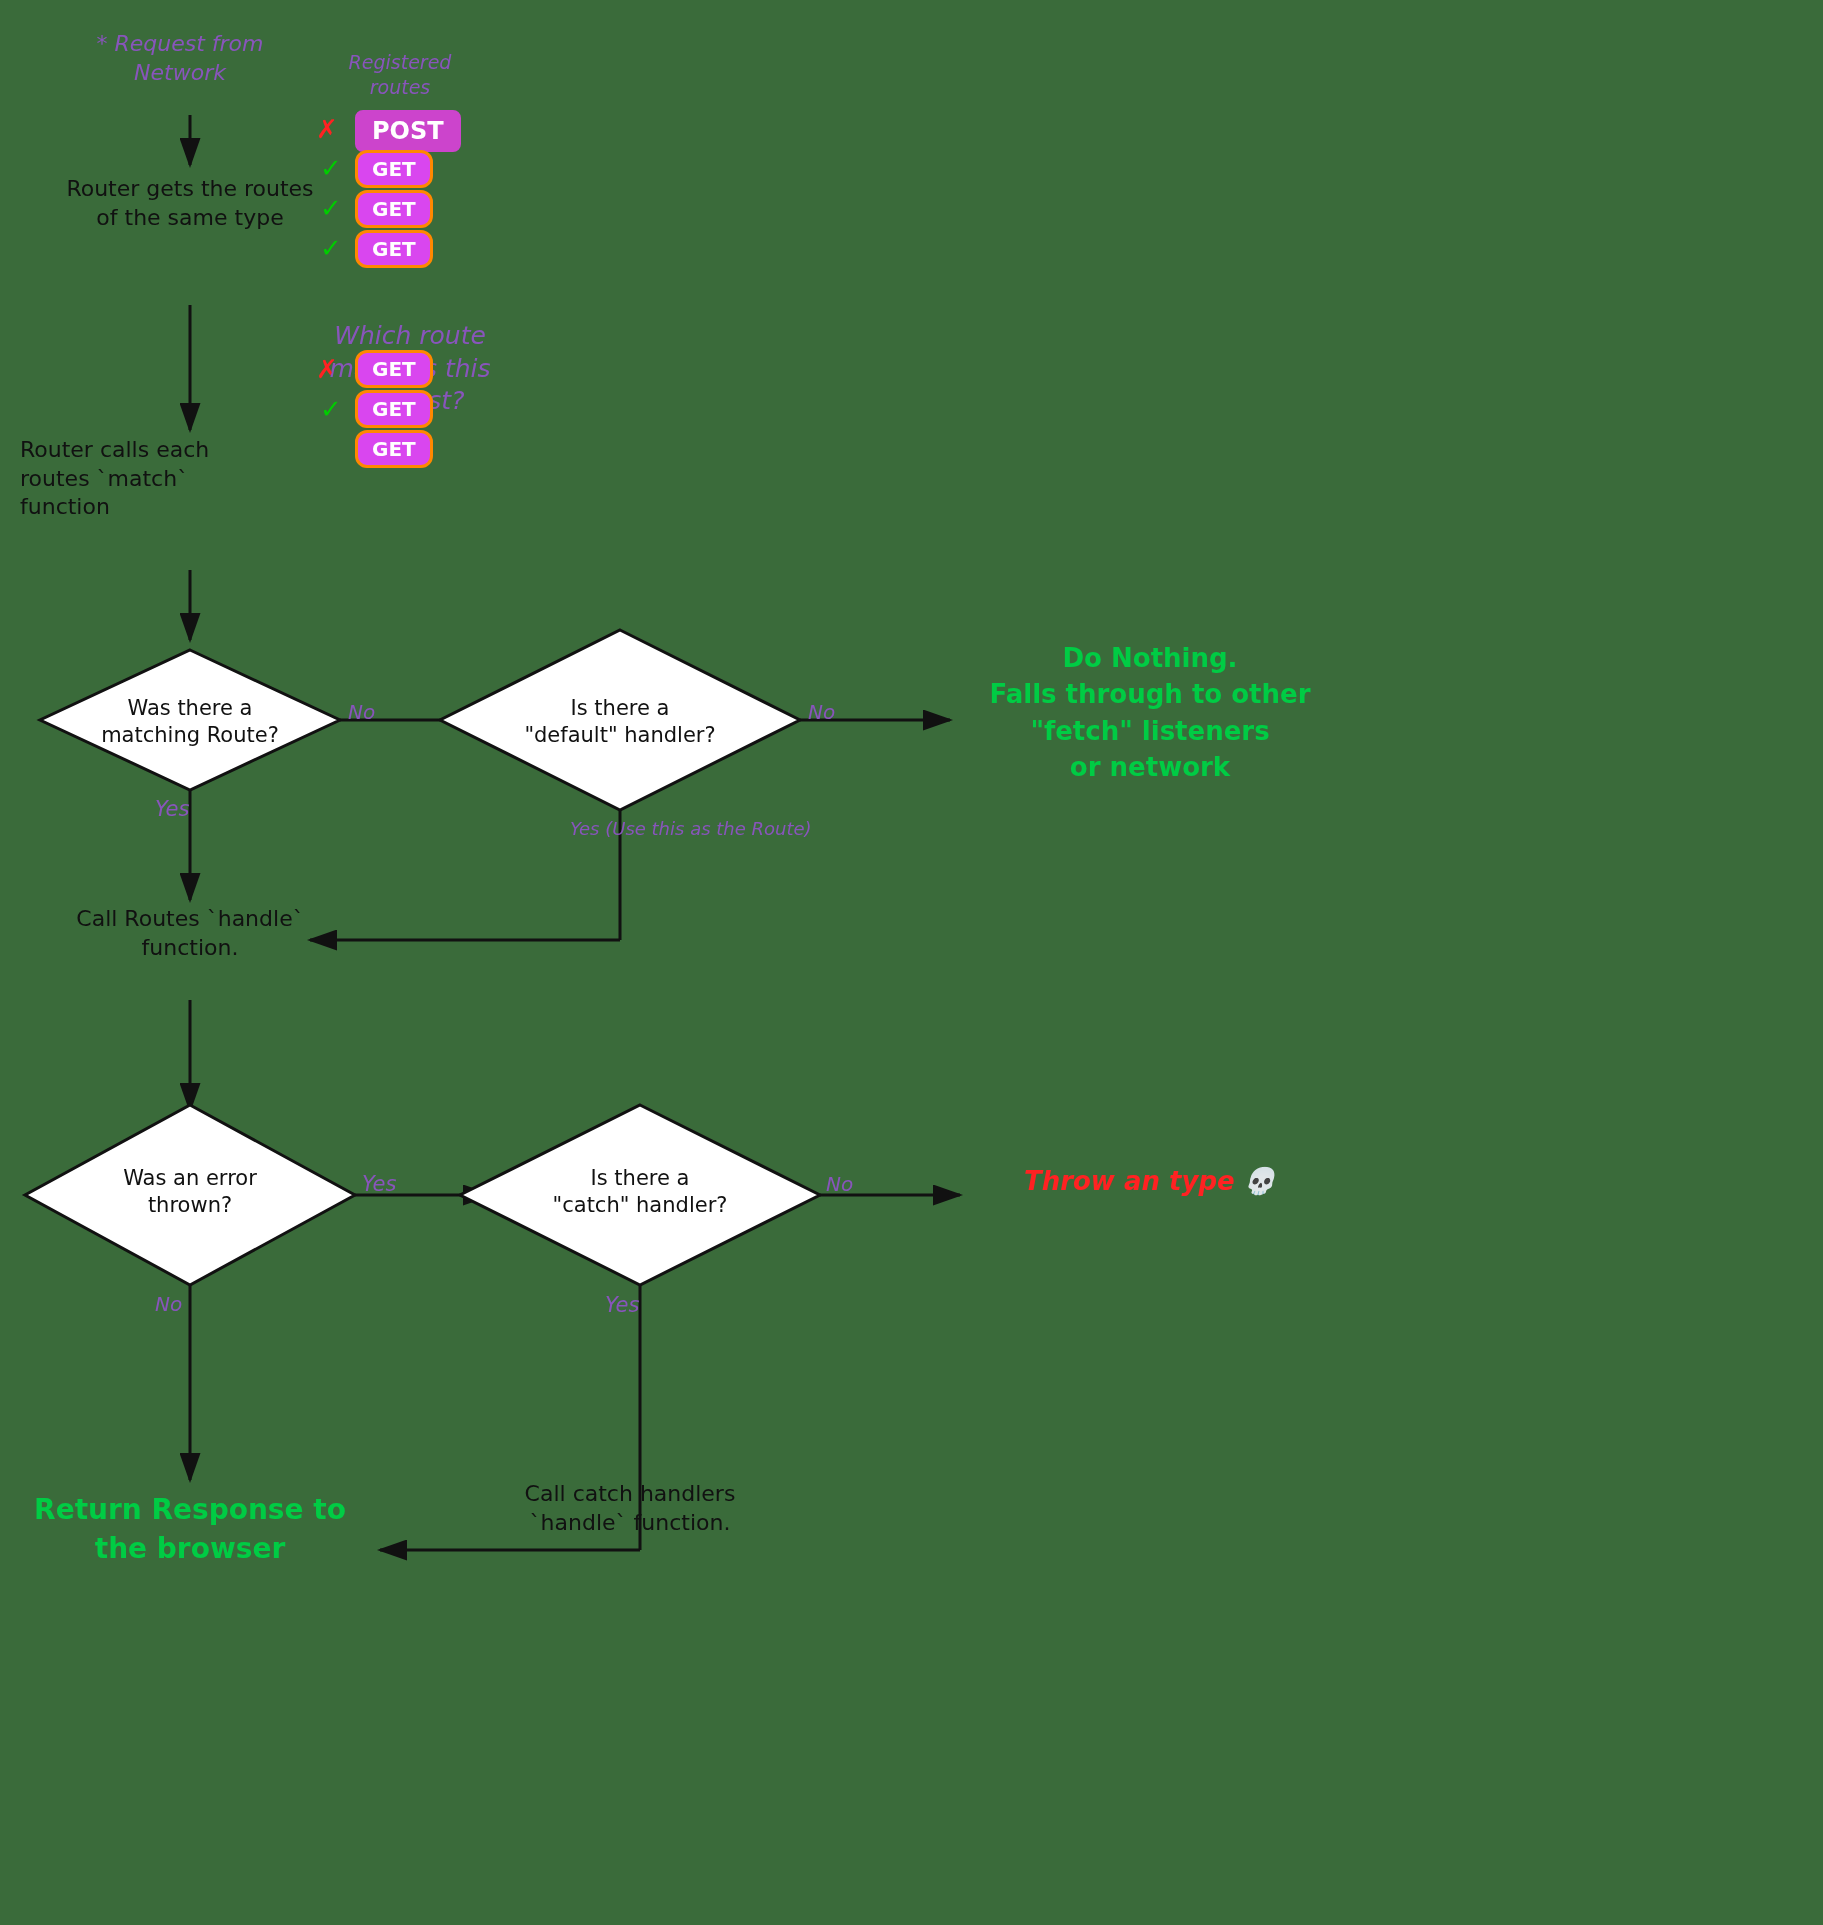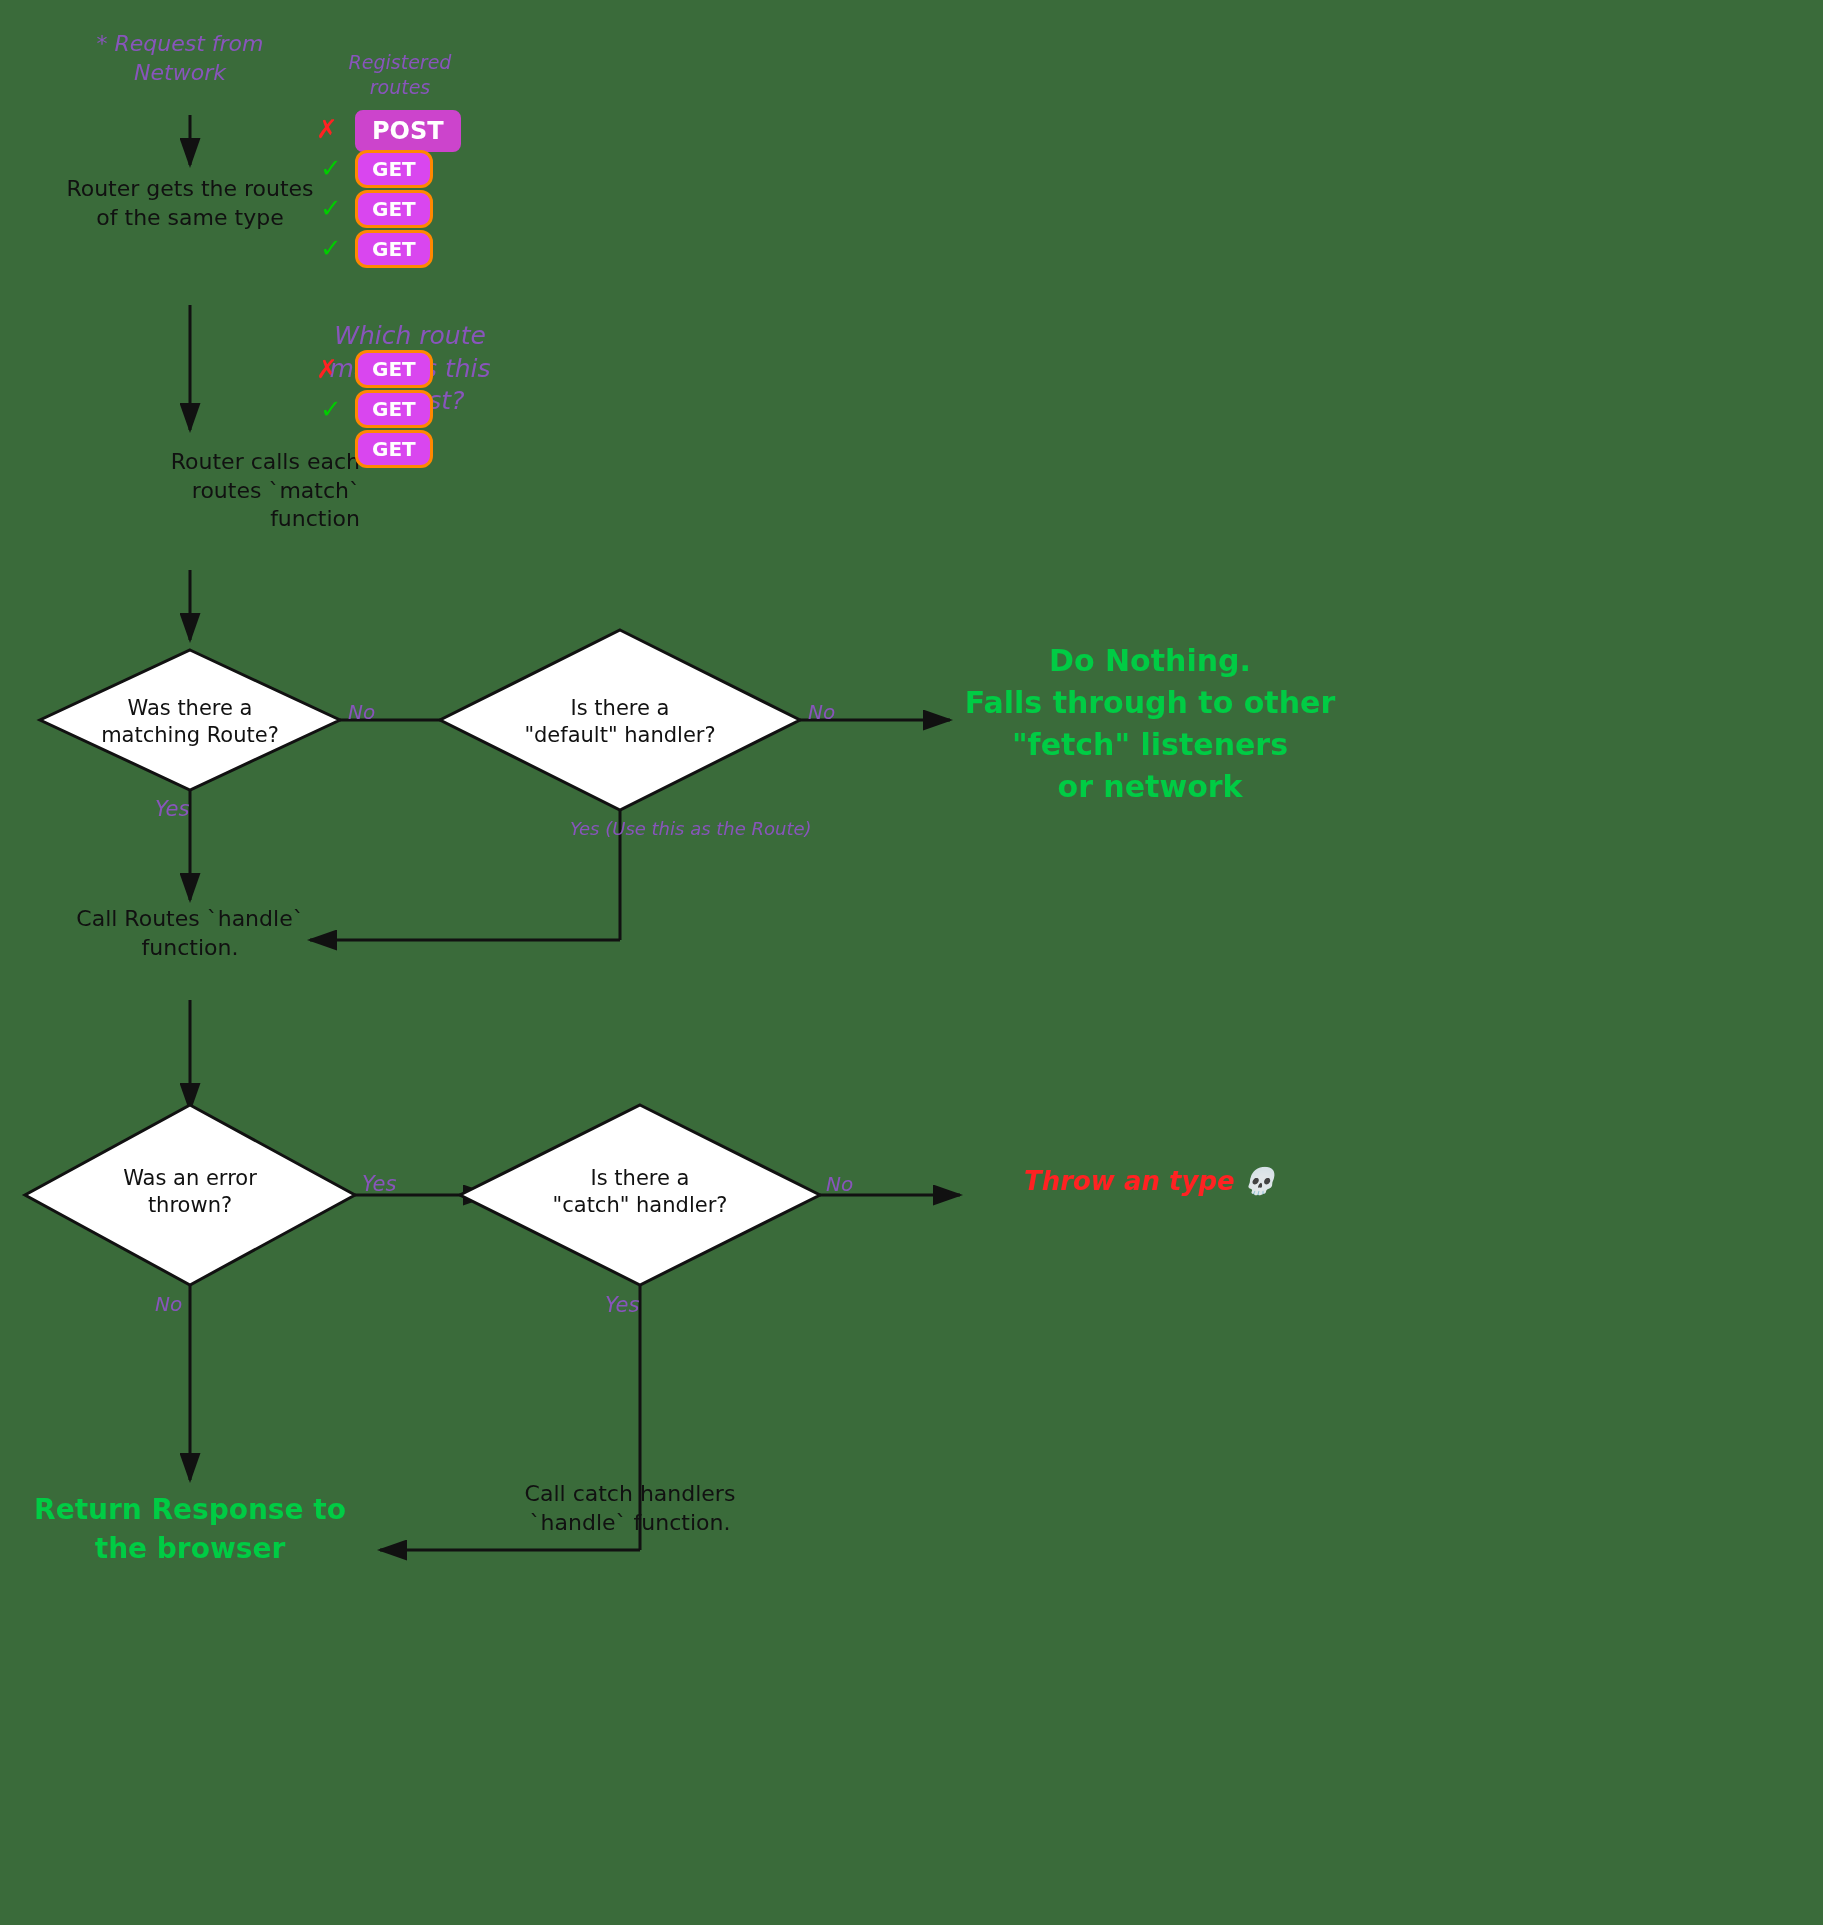--- a/index.html
+++ b/index.html
@@ -41,21 +41,21 @@
       font-style: italic;
       font-size: 22px;
       text-align: center;
       line-height: 1.3;
     }
 
     .label-green-bold {
       position: absolute;
       color: #00cc44;
       font-weight: bold;
-      font-size: 30px;
+      font-size: 26px;
       text-align: center;
       line-height: 1.4;
     }
 
     .label-red-italic-bold {
       position: absolute;
       color: #ff2222;
       font-weight: bold;
       font-style: italic;
       font-size: 26px;
@@ -177,21 +177,21 @@
   <div class="badge-get" style="left:355px; top:150px;">GET</div>
 
   <div class="check" style="left:320px; top:193px;">✓</div>
   <div class="badge-get" style="left:355px; top:190px;">GET</div>
 
   <div class="check" style="left:320px; top:233px;">✓</div>
   <div class="badge-get" style="left:355px; top:230px;">GET</div>
 
   <div class="label-italic-purple" style="left:310px; top:320px; width:200px; font-size:25px;">Which route<br>matches this request?</div>
 
-  <div class="label" style="left:20px; top:448px; width:340px; text-align:right;">
+  <div class="label" style="left:20px; top:436px; width:340px; text-align:left;">
     Router calls each<br>routes `match`<br>function
   </div>
 
   <div class="cross" style="left:316px; top:354px;">✗</div>
   <div class="badge-get" style="left:355px; top:350px;">GET</div>
 
   <div class="check" style="left:320px; top:394px;">✓</div>
   <div class="badge-get" style="left:355px; top:390px;">GET</div>
 
   <div class="badge-get" style="left:355px; top:430px;">GET</div>

